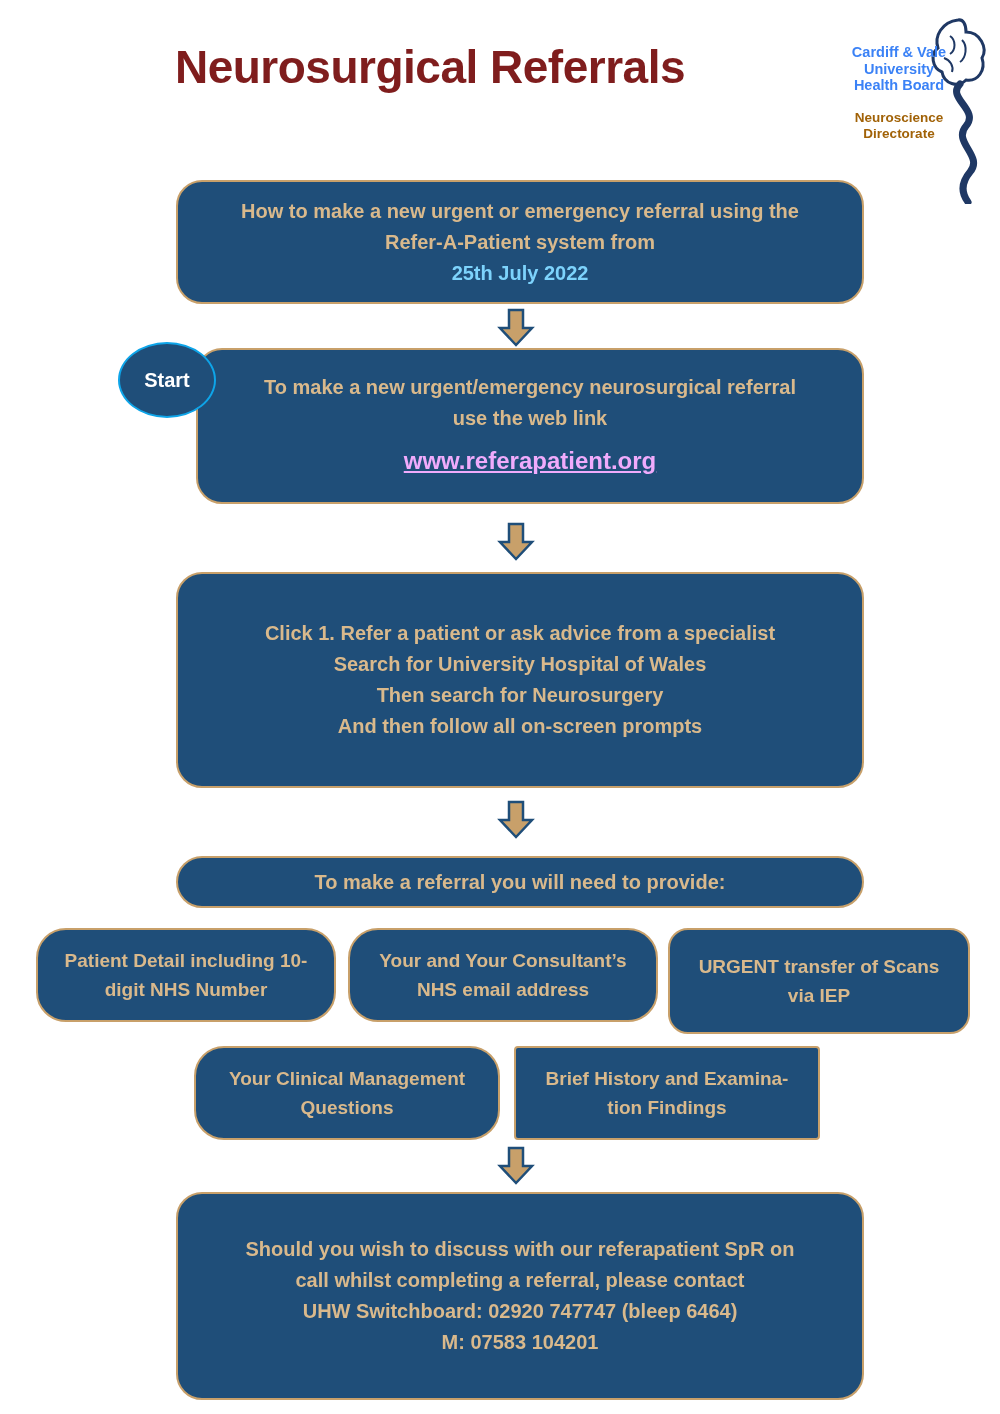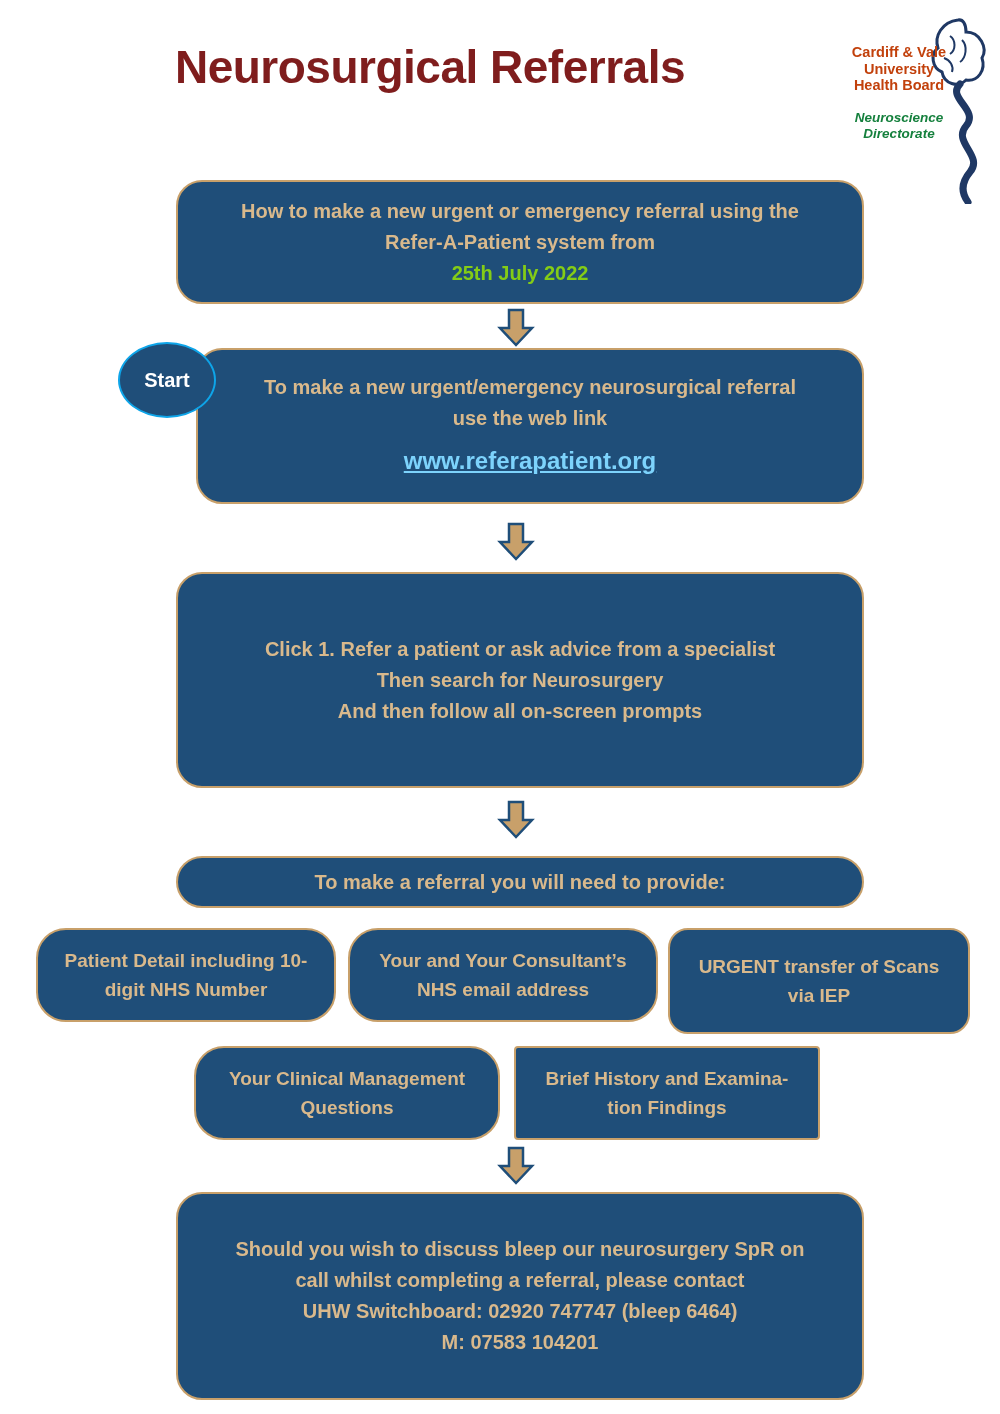--- a/index.html
+++ b/index.html
@@ -39,34 +39,33 @@
     overflow: hidden;
   }
   .logo-text {
     position: absolute;
     left: 6px;
     top: 38px;
     width: 110px;
     text-align: center;
     font-size: 14.5px;
     font-weight: bold;
-    color: #c2410c;
+    color: #3b82f6;
     line-height: 1.15;
   }
   .logo-sub {
     position: absolute;
     left: 6px;
     top: 104px;
     width: 110px;
     text-align: center;
     font-size: 13.5px;
     font-weight: bold;
-    color: #15803d;
+    color: #a16207;
     line-height: 1.15;
-    font-style: italic;
   }
   .logo svg { position: absolute; right: 0; top: 0; }
 
   
   .box {
     position: absolute;
     box-sizing: border-box;
     background: #1F4E79;
     border: 2px solid #C8A06A;
     border-radius: 26px;
@@ -89,26 +88,26 @@
 
   .c1 { left: 36px;  top: 928px;  width: 300px; height: 94px; font-size: 19px; border-radius: 30px;}
   .c2 { left: 348px; top: 928px;  width: 310px; height: 94px; font-size: 19px; border-radius: 30px;}
   .c3 { left: 668px; top: 928px;  width: 302px; height: 106px; font-size: 19px; border-radius: 20px;}
   .c4 { left: 194px; top: 1046px; width: 306px; height: 94px; font-size: 19px; border-radius: 30px;}
   .c5 { left: 514px; top: 1046px; width: 306px; height: 94px; font-size: 19px; border-radius: 4px;}
 
   .b5 { left: 176px; top: 1192px; width: 688px; height: 208px; font-size: 20px; }
 
   .link {
-    color: #7dd3fc;
+    color: #f0abfc;
     text-decoration: underline;
     font-size: 24px;
     margin-top: 8px;
   }
-  .bold-date { color: #84cc16; }
+  .bold-date { color: #7dd3fc; }
 
   
   .start {
     position: absolute;
     left: 118px;
     top: 342px;
     width: 94px;
     height: 72px;
     border-radius: 50%;
     background: #1F4E79;
@@ -178,20 +177,21 @@
 </div>
 
 <div class="arrow a2">
   <svg width="40" height="40" viewBox="0 0 40 40">
     <path d="M13 2 H27 V20 H36 L20 37 L4 20 H13 Z" fill="#C8A06A" stroke="#1F4E79" stroke-width="2.5"></path>
   </svg>
 </div>
 
 <div class="box b3">
   <span>Click 1. Refer a patient or ask advice from a specialist</span>
+  <span>Search for University Hospital of Wales</span>
   <span>Then search for Neurosurgery</span>
   <span>And then follow all on-screen prompts</span>
 </div>
 
 <div class="arrow a3">
   <svg width="40" height="40" viewBox="0 0 40 40">
     <path d="M13 2 H27 V20 H36 L20 37 L4 20 H13 Z" fill="#C8A06A" stroke="#1F4E79" stroke-width="2.5"></path>
   </svg>
 </div>
 
@@ -203,17 +203,17 @@
 <div class="box c4">Your Clinical Management Questions</div>
 <div class="box c5">Brief History and Examina-tion Findings</div>
 
 <div class="arrow a4">
   <svg width="40" height="40" viewBox="0 0 40 40">
     <path d="M13 2 H27 V20 H36 L20 37 L4 20 H13 Z" fill="#C8A06A" stroke="#1F4E79" stroke-width="2.5"></path>
   </svg>
 </div>
 
 <div class="box b5">
-  <span>Should you wish to discuss bleep our neurosurgery SpR on</span>
+  <span>Should you wish to discuss with our referapatient SpR on</span>
   <span>call whilst completing a referral, please contact</span>
   <span>UHW Switchboard: 02920 747747 (bleep 6464)</span>
   <span>M: 07583 104201</span>
 </div>
 
 </body></html>

